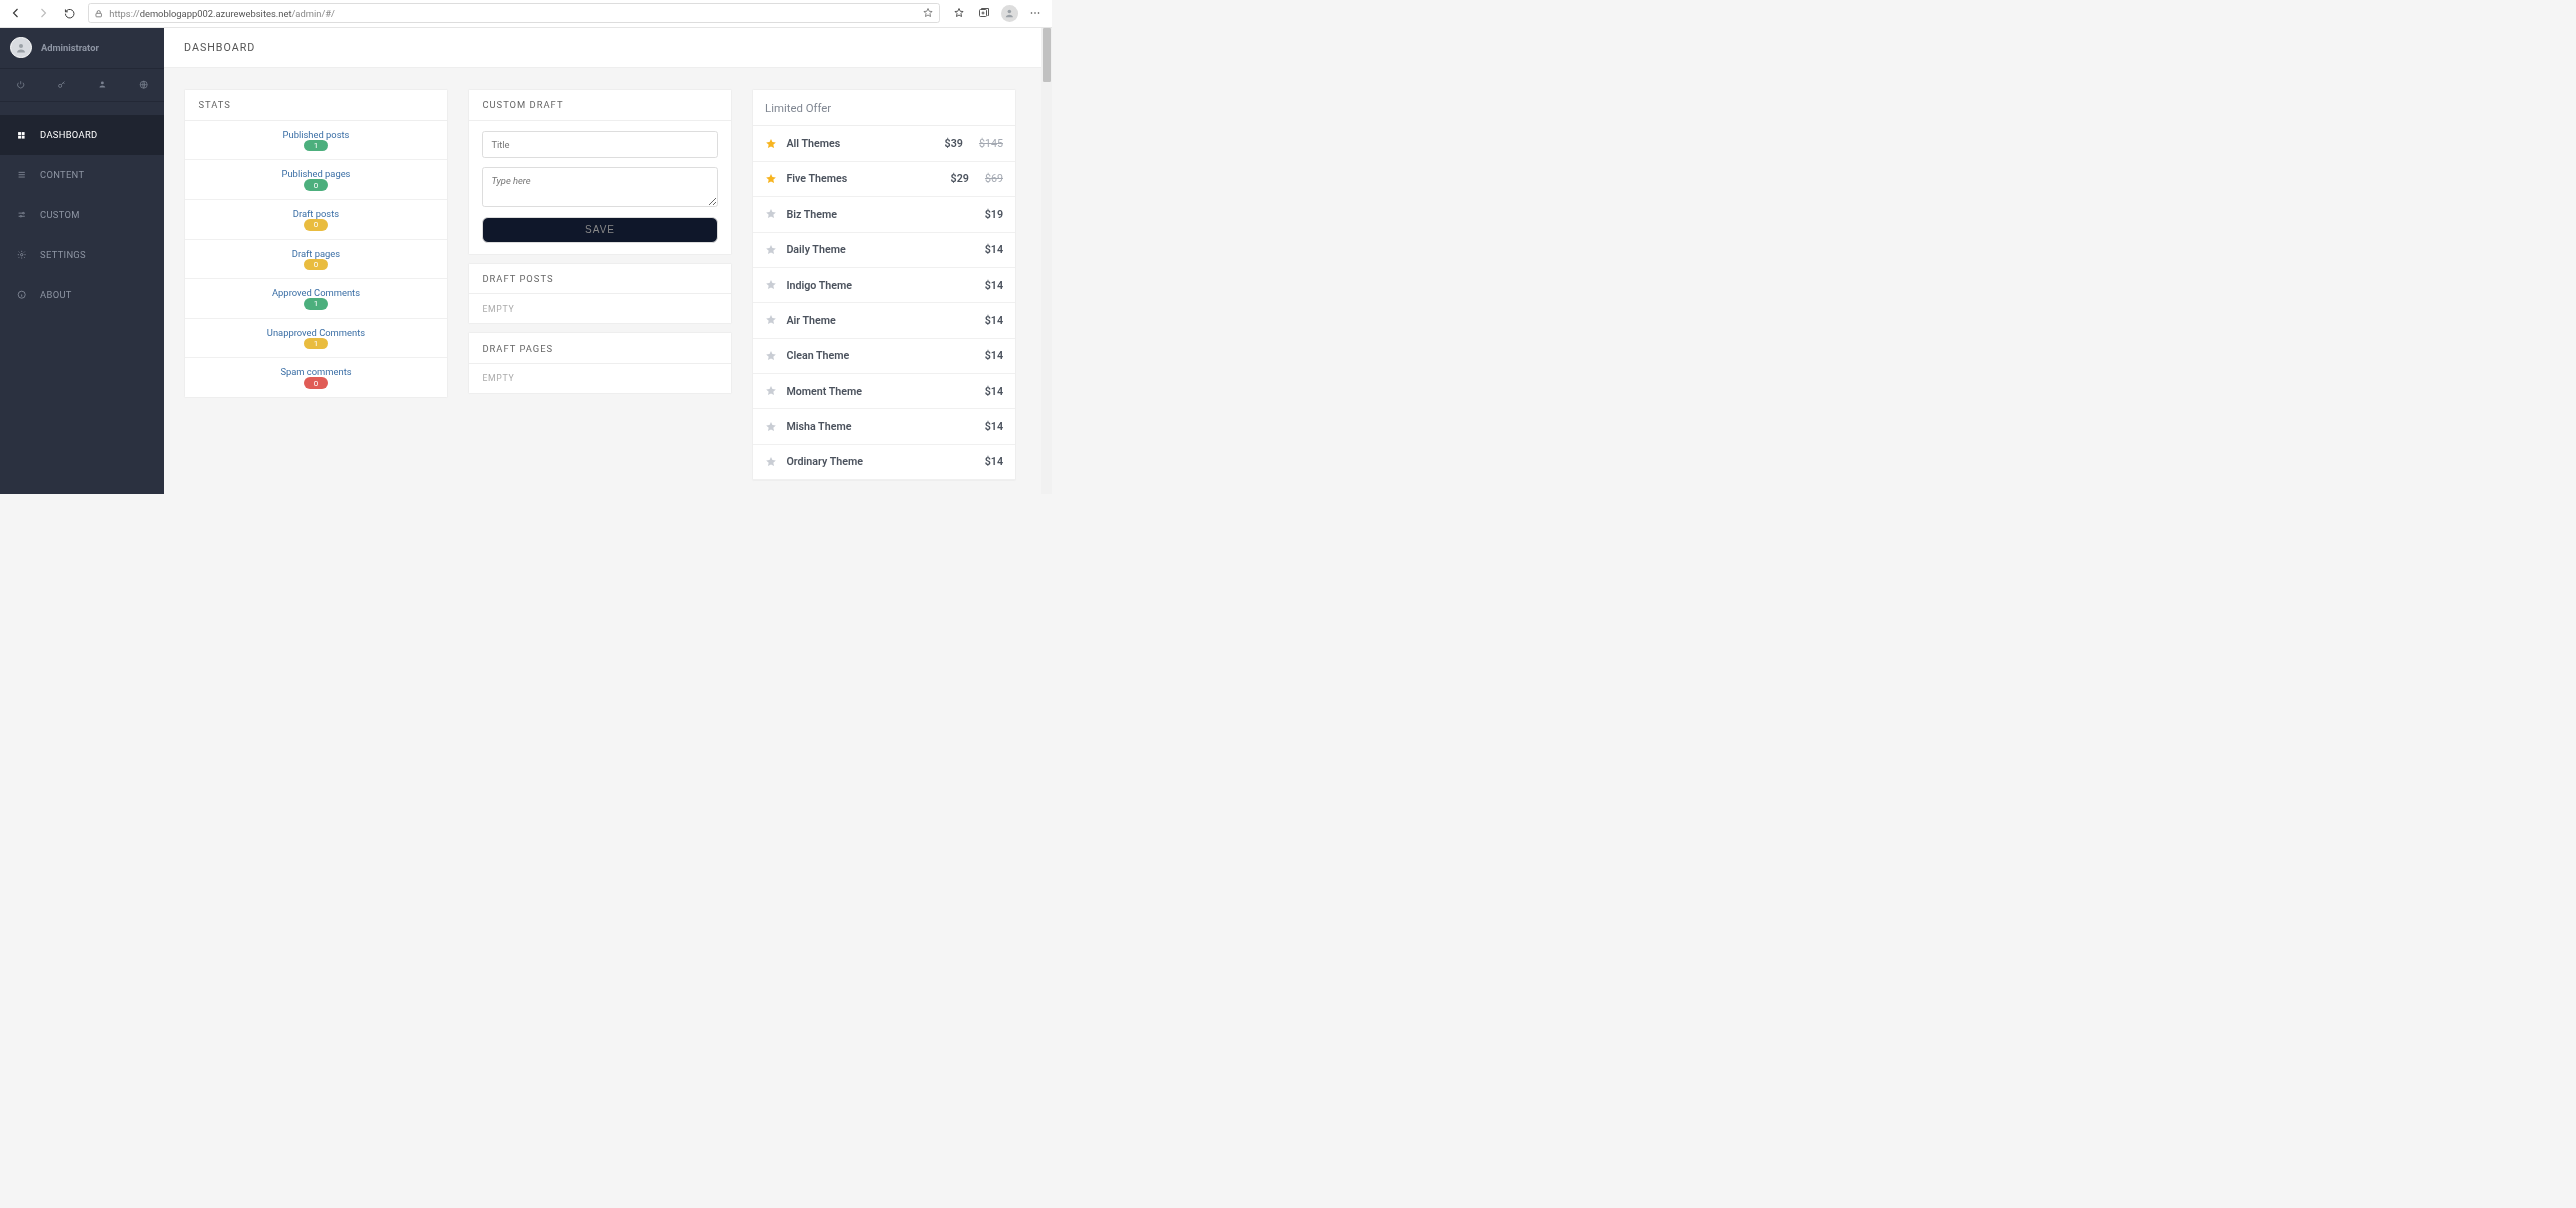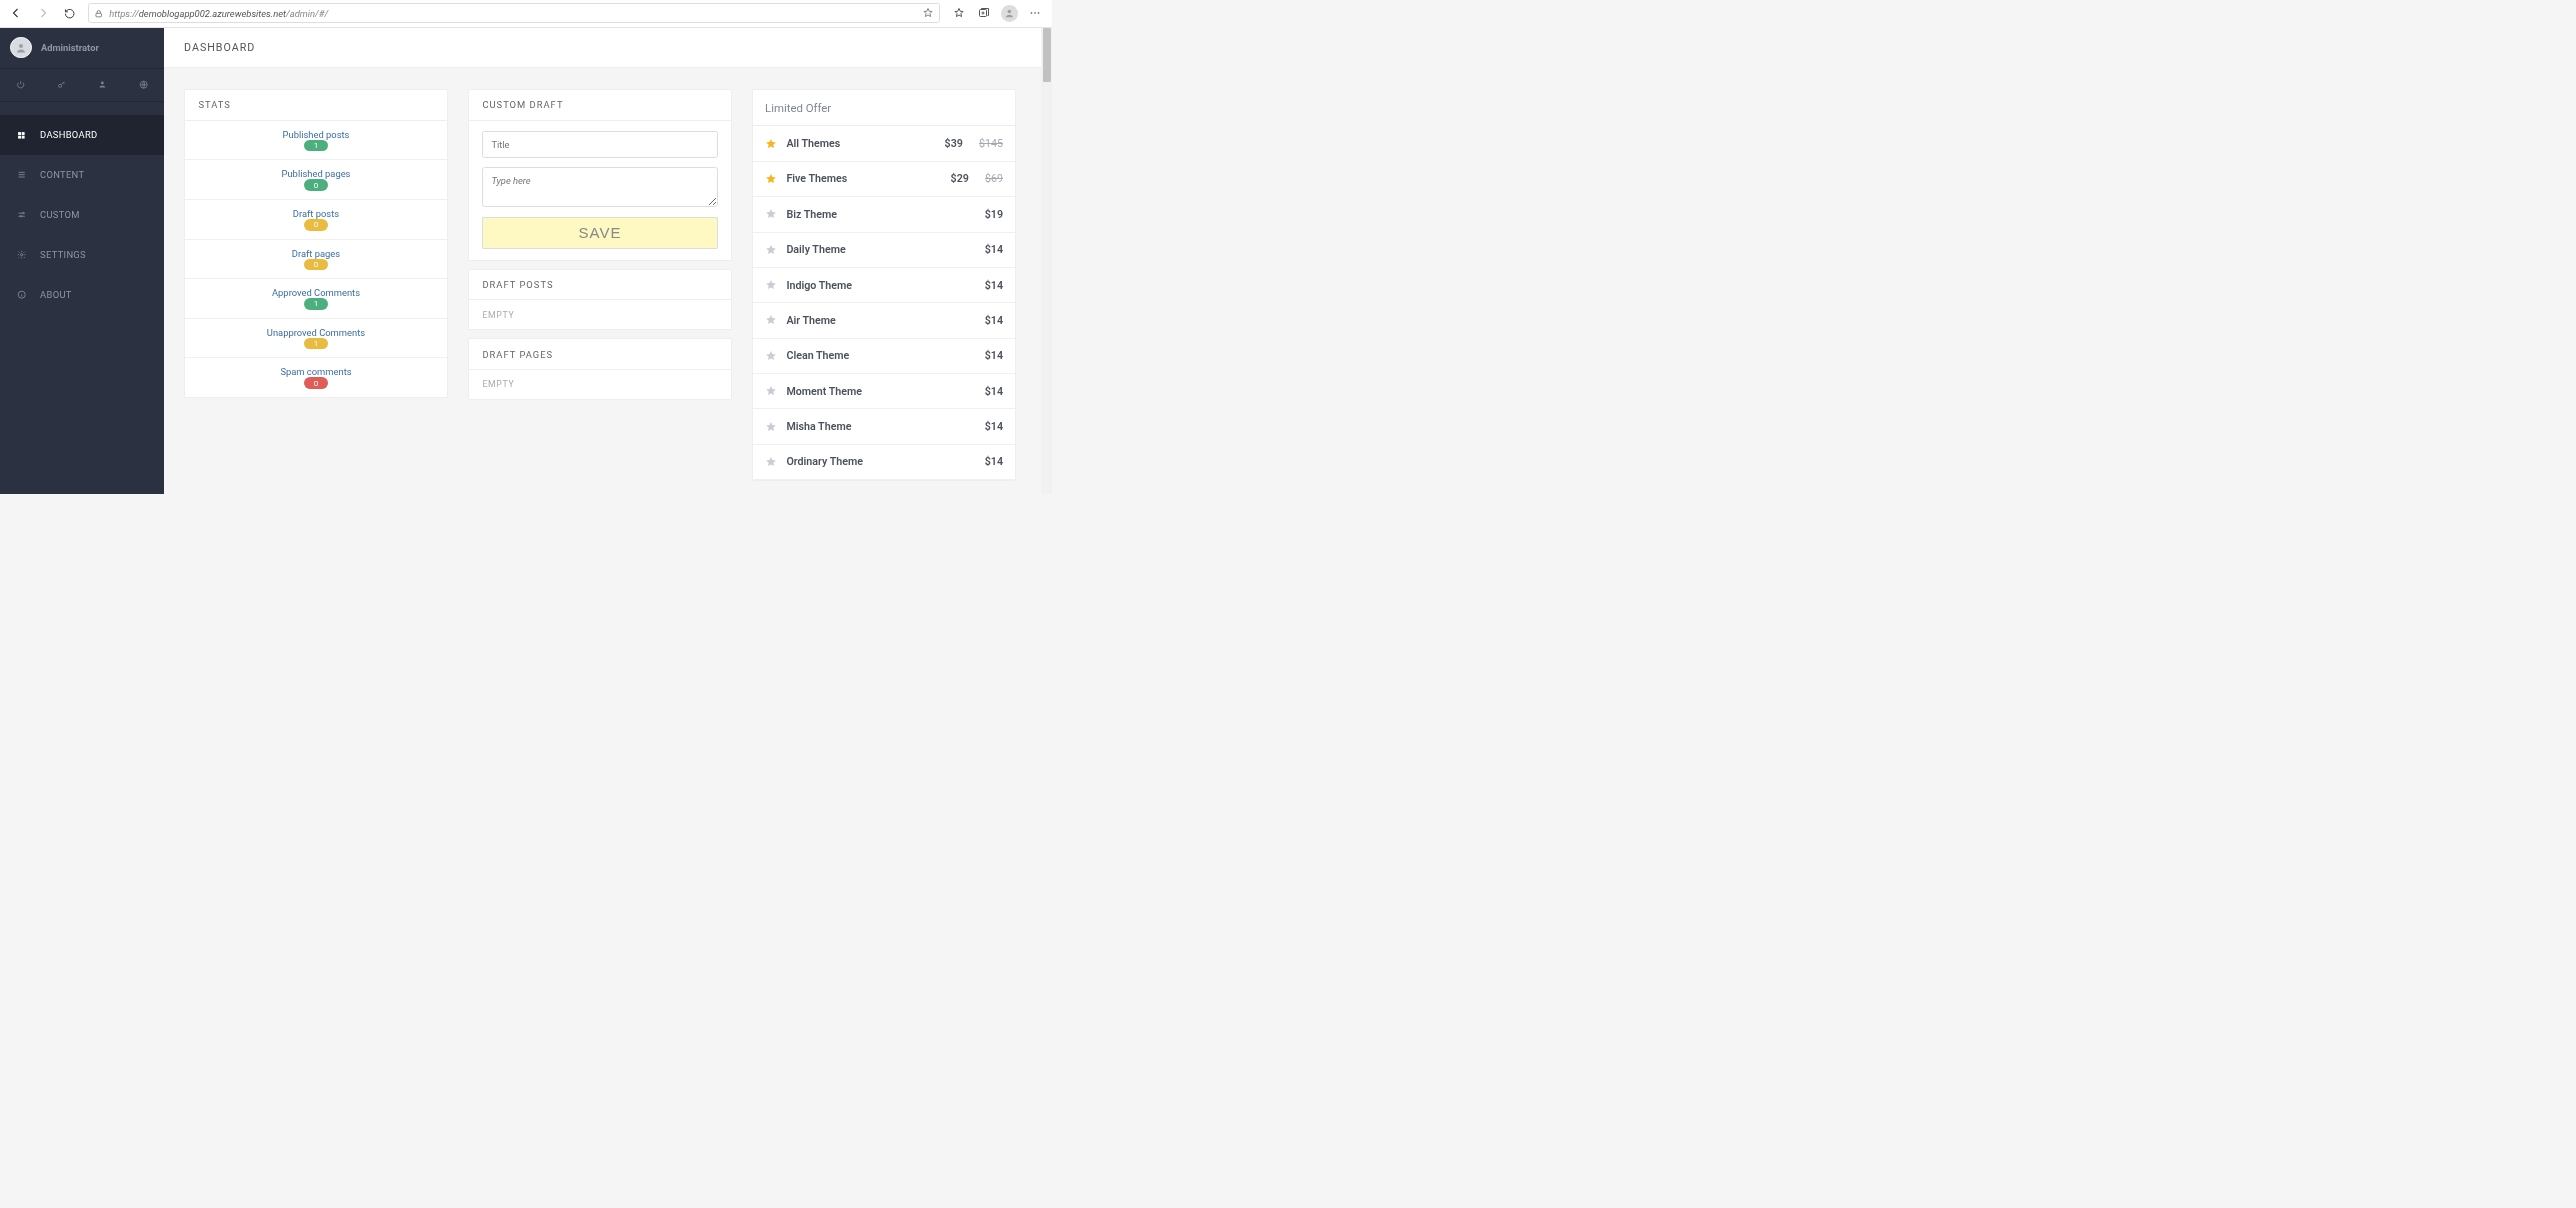--- a/index.html
+++ b/index.html
@@ -13,21 +13,20 @@
 
 
 .browser-bar {
   display: flex;
   align-items: center;
   height: 27.5px;
   background: #fff;
   border-bottom: 0.7px solid #e5e5e5;
   padding: 0 4px;
   gap: 2.7px;
-  font-style: italic;
 }
 .nav-btn {
   width: 24px; height: 24px;
   display: flex; align-items: center; justify-content: center;
   border-radius: 2.7px;
   color: #333;
 }
 .nav-btn.disabled { color: #bbb; }
 .addr-wrap {
   flex: 1;
@@ -157,26 +156,26 @@
   border-radius: 2.7px;
   padding: 6.7px 8px;
   font-size: 9.4px;
   font-family: inherit;
   color: #333;
 }
 .textarea { height: 40px; resize: vertical; font-style: italic; }
 .btn-save {
   width: 100%;
   border: 0.7px solid #ddd;
-  background: #fef9c3;
+  background: #0f172a;
   color: #888;
   padding: 6.7px 0;
-  font-size: 15px;
+  font-size: 10px;
   letter-spacing: 1px;
-  border-radius: 1px;
+  border-radius: 6px;
 }
 .empty { padding: 9.4px 13.4px; color: #aaa; font-size: 8.7px; letter-spacing: 0.7px; }
 
 .offer-header {
   padding: 10.7px 12px;
   color: #808792;
   font-size: 11.4px;
   border-bottom: 0.7px solid #eee;
 }
 .offer-list .offer-row {

